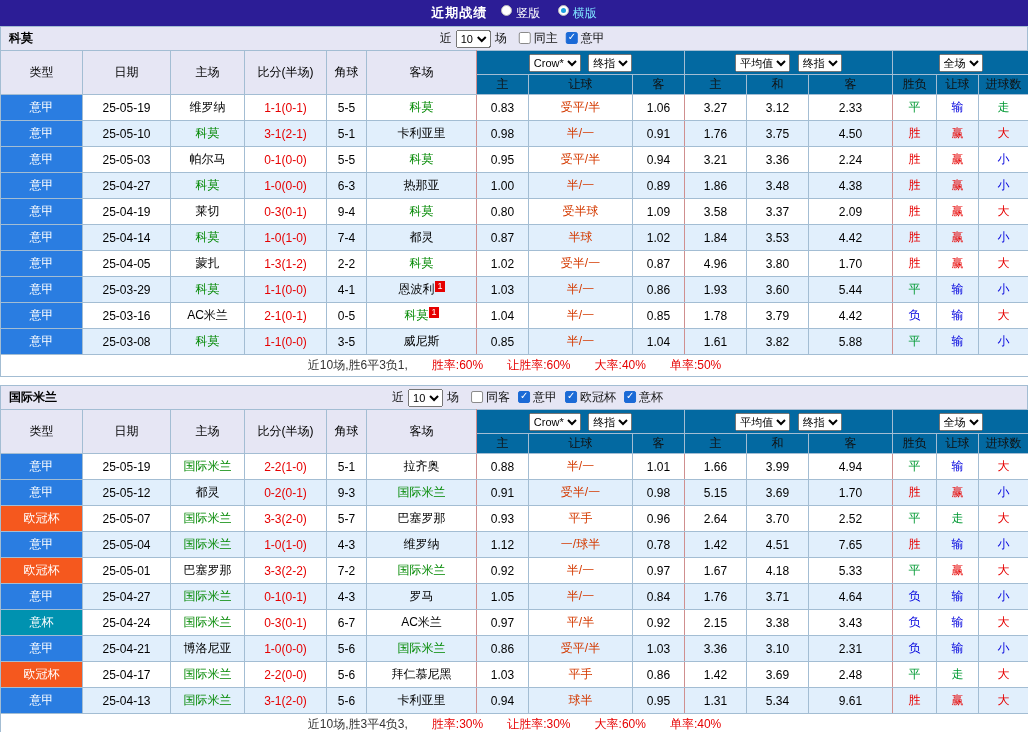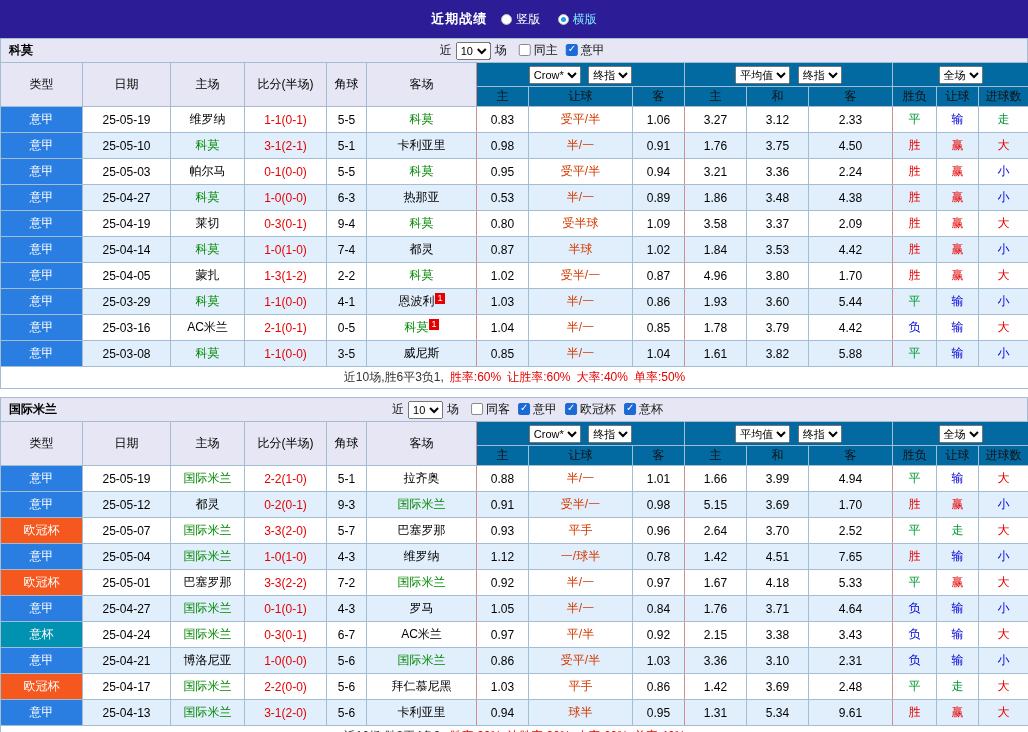--- a/index.html
+++ b/index.html
@@ -6,29 +6,29 @@
   html, body { margin: 0; padding: 0; }
   body {
     width: 1028px;
     background: #fff;
     font-family: "Liberation Sans", "DejaVu Sans", sans-serif;
     font-size: 12px;
     color: #111;
   }
   
   .topbar {
-    height: 38px;
+    height: 26px;
     background: var(--topbar-bg, #2c1d96);
     display: flex;
     align-items: center;
     justify-content: center;
     color: #fff;
   }
   .topbar .title { font-weight: bold; font-size: 13px; letter-spacing: 1px; }
-  .radio-item { display: inline-flex; align-items: center; gap: 4px; margin-left: 14px; cursor: pointer; }
+  .radio-item { display: inline-flex; gap: 4px; margin-left: 14px; cursor: pointer; }
   .radio-circle {
     width: 11px; height: 11px; border-radius: 50%;
     background: #fff; border: 1px solid #bbb; display: inline-block; position: relative;
   }
   .radio-item.selected .radio-circle::after {
     content: ""; position: absolute; left: 2px; top: 2px;
     width: 5px; height: 5px; border-radius: 50%; background: #1d9fe0;
   }
   .radio-label { color: #fff; }
   .radio-item.selected .radio-label { color: #7fe3ff; }
@@ -79,21 +79,21 @@
   .team-link { cursor: pointer; }
   .card {
     display: inline-block; background: #e60000; color: #fff;
     font-size: 9px; line-height: 11px; padding: 0 2px;
     margin-left: 1px; position: relative; top: -4px;
   }
   
   tbody td:nth-child(6), tbody td:nth-child(9), tbody td:nth-child(12),
   thead tr.head-top th.lav:nth-child(6) { border-right-color: var(--group-line, #cf8f8f); }
   tfoot td.summary { height: 22px; background: #fff; color: #333; }
-  .sum-stat { color: var(--score-red, #e60000); margin-left: 6px; }
+  .sum-stat { color: var(--score-red, #e60000); margin-left: 24px; }
 </style>
 </head>
 <body>
 
 <div class="topbar">
   <span class="title">近期战绩</span>
   <span>
     <span class="radio-item">
       <span class="radio-circle"></span>
       <span class="radio-label">竖版</span>
@@ -225,21 +225,21 @@
           <td class="res" style="color: rgb(230, 0, 0);">赢</td>
           <td class="res" style="color: rgb(0, 0, 221);">小</td>
         </tr>
         <tr>
           <td class="league" style="background: rgb(42, 125, 225);">意甲</td>
           <td>25-04-27</td>
           <td><span class="team-link focus">科莫</span></td>
           <td class="score">1-0(0-0)</td>
           <td>6-3</td>
           <td><span class="team-link">热那亚</span></td>
-          <td>0.53</td>
+          <td>1.00</td>
           <td class="handicap">半/一</td>
           <td>0.89</td>
           <td>1.86</td>
           <td>3.48</td>
           <td>4.38</td>
           <td class="res" style="color: rgb(230, 0, 0);">胜</td>
           <td class="res" style="color: rgb(230, 0, 0);">赢</td>
           <td class="res" style="color: rgb(0, 0, 221);">小</td>
         </tr>
         <tr>

